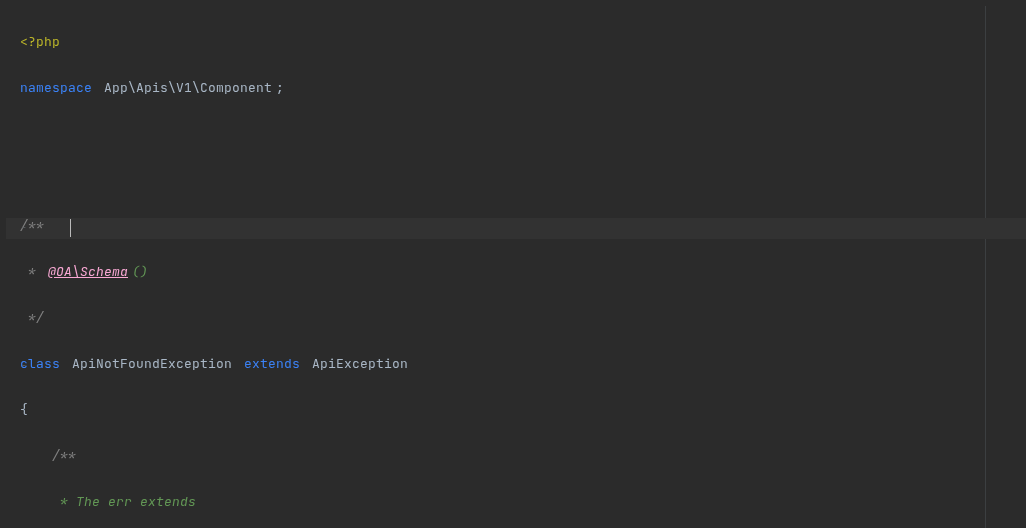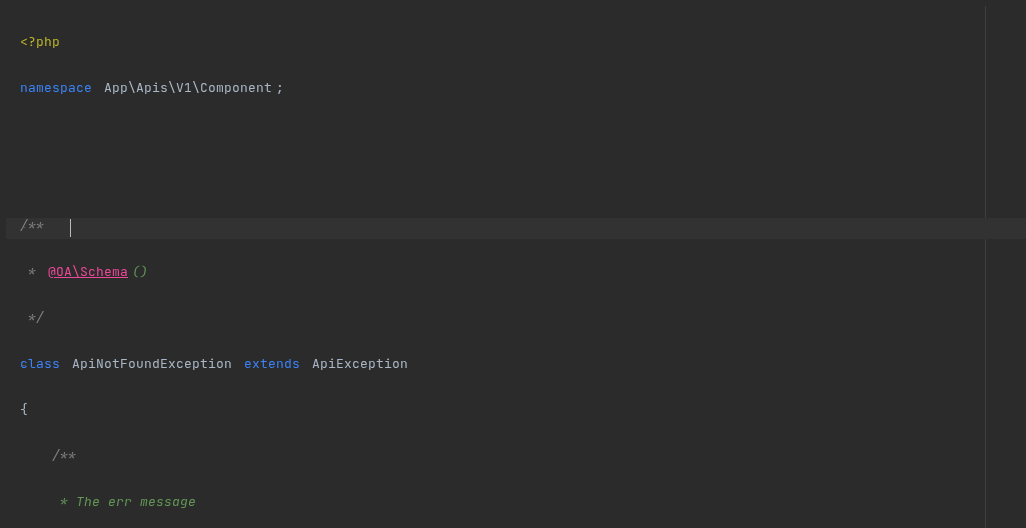--- a/index.html
+++ b/index.html
@@ -53,42 +53,42 @@
     align-items:center;
     justify-content:center;
     color:#606366;
     font-size:10px;
     user-select:none;
   }
   .kw   { color:#3b82f6; }
   .punc { color:#a9b7c6; }
   .doc  { color:#808080; font-style:italic; }
   .docg { color:#629755; font-style:italic; }
-  .tag  { color:#ec4899; text-decoration:underline; }
+  .tag  { color:#f9a8d4; font-style:italic; text-decoration:underline; }
   .goldtag { color:#bbb529; }
 </style>
 </head>
 <body>
 
 <div class="vline"></div>
 <div class="caret-line"></div>
 <div class="caret"></div>
 
 <div class="editor">
 <div class="line"><span class="goldtag">&lt;?php</span></div>
 <div class="line"><span class="kw">namespace</span><span class="punc"> App\Apis\V1\Component</span><span class="punc">;</span></div>
 <div class="line"></div>
 <div class="line"></div>
 <div class="line"><span class="fold">−</span><span class="doc">/**</span></div>
 <div class="line"><span class="doc"> * </span><span class="tag">@OA\Schema</span><span class="docg">()</span></div>
 <div class="line"><span class="doc"> */</span></div>
 <div class="line"><span class="fold">−</span><span class="kw">class</span><span class="punc"> ApiNotFoundException </span><span class="kw">extends</span><span class="punc"> ApiException</span></div>
 <div class="line"><span class="punc">{</span></div>
 <div class="line"><span class="doc">    /**</span></div>
-<div class="line"><span class="docg">     * The err message</span></div>
+<div class="line"><span class="docg">     * The err extends</span></div>
 <div class="line"></div>
 
 
 
 
 
 
 
 
 

